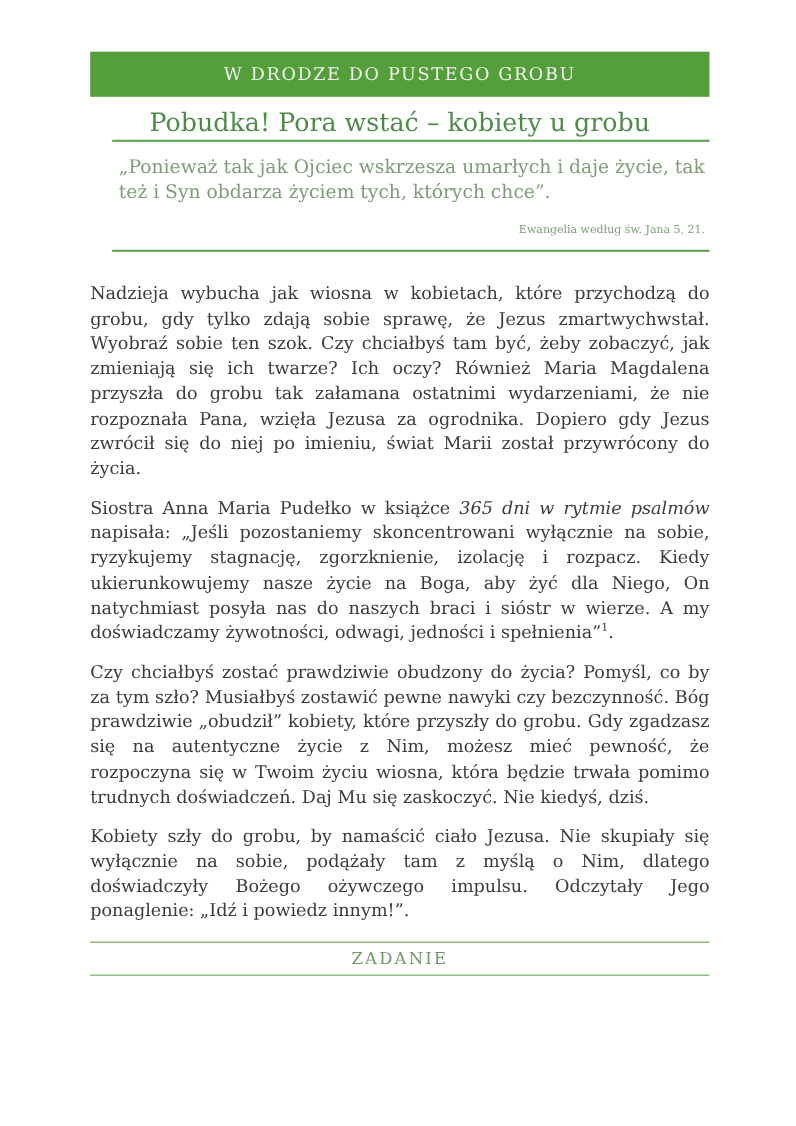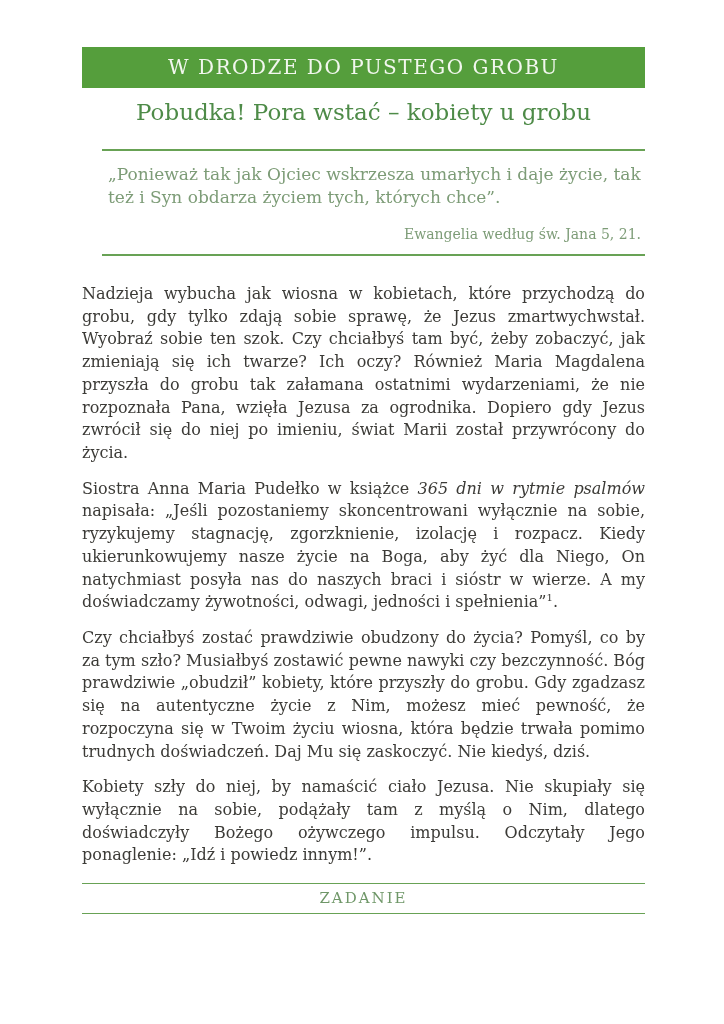--- a/index.html
+++ b/index.html
@@ -23,28 +23,28 @@
     box-sizing:border-box;
     width:724px;height:1024px;
     padding:47px 79px 40px 82px;
     display:flex;flex-direction:column;
     background:#ffffff;
   }
   .banner{
     background:var(--green-bar);
     color:#f2f7ee;
     text-align:center;
-    font-size:20px;
+    font-size:16px;
     letter-spacing:1.5px;
     line-height:41px;
     height:41px;
     flex:0 0 auto;
   }
   .doc-title{
-    margin:11px 0 24px;
+    margin:11px 0 2px;
     text-align:center;
     color:var(--green-title);
     font-size:23px;
     font-weight:normal;
   }
   .quote-block{
     border-top:2px solid var(--green-line);
     border-bottom:2px solid var(--green-line);
     padding:12px 2px 8px 6px;
     margin-left:20px;
@@ -52,21 +52,21 @@
   .quote-text{
     margin:0 0 16px;
     color:var(--green-muted);
     font-size:17px;
     line-height:1.38;
   }
   .quote-source{
     margin:0 2px 4px 0;
     text-align:right;
     color:var(--green-muted);
-    font-size:14px;
+    font-size:10px;
   }
   .body-p{
     margin:13px 0 0;
     font-size:16px;
     line-height:1.42;
     text-align:justify;
   }
   .body-p:first-of-type{margin-top:27px;}
   .book-title{font-style:italic;}
   sup.fn-ref{font-size:10px;line-height:0;}
@@ -97,18 +97,18 @@
     <p class="quote-source">Ewangelia według św. Jana 5, 21.</p>
   </div>
 
   <p class="body-p">Nadzieja wybucha jak wiosna w kobietach, które przychodzą do grobu, gdy tylko zdają sobie sprawę, że Jezus zmartwychwstał. Wyobraź sobie ten szok. Czy chciałbyś tam być, żeby zobaczyć, jak zmieniają się ich twarze? Ich oczy? Również Maria Magdalena przyszła do grobu tak załamana ostatnimi wydarzeniami, że nie rozpoznała Pana, wzięła Jezusa za ogrodnika. Dopiero gdy Jezus zwrócił się do niej po imieniu, świat Marii został przywrócony do życia.</p>
 
 
   <p class="body-p"><span>Siostra Anna Maria Pudełko w książce </span><span class="book-title">365 dni w rytmie psalmów</span><span> napisała: „Jeśli pozostaniemy skoncentrowani wyłącznie na sobie, ryzykujemy stagnację, zgorzknienie, izolację i rozpacz. Kiedy ukierunkowujemy nasze życie na Boga, aby żyć dla Niego, On natychmiast posyła nas do naszych braci i sióstr w wierze. A my doświadczamy żywotności, odwagi, jedności i spełnienia”</span><sup class="fn-ref">1</sup><span>.</span></p>
 
   <p class="body-p">Czy chciałbyś zostać prawdziwie obudzony do życia? Pomyśl, co by za tym szło? Musiałbyś zostawić pewne nawyki czy bezczynność. Bóg prawdziwie „obudził” kobiety, które przyszły do grobu. Gdy zgadzasz się na autentyczne życie z Nim, możesz mieć pewność, że rozpoczyna się w Twoim życiu wiosna, która będzie trwała pomimo trudnych doświadczeń. Daj Mu się zaskoczyć. Nie kiedyś, dziś.</p>
 
-  <p class="body-p">Kobiety szły do niej, by namaścić ciało Jezusa. Nie skupiały się wyłącznie na sobie, podążały tam z myślą o Nim, dlatego doświadczyły Bożego ożywczego impulsu. Odczytały Jego ponaglenie: „Idź i powiedz innym!”.</p>
+  <p class="body-p">Kobiety szły do grobu, by namaścić ciało Jezusa. Nie skupiały się wyłącznie na sobie, podążały tam z myślą o Nim, dlatego doświadczyły Bożego ożywczego impulsu. Odczytały Jego ponaglenie: „Idź i powiedz innym!”.</p>
 
 
   <div class="task-heading">ZADANIE</div>
 
 </div>
 
 </body></html>

